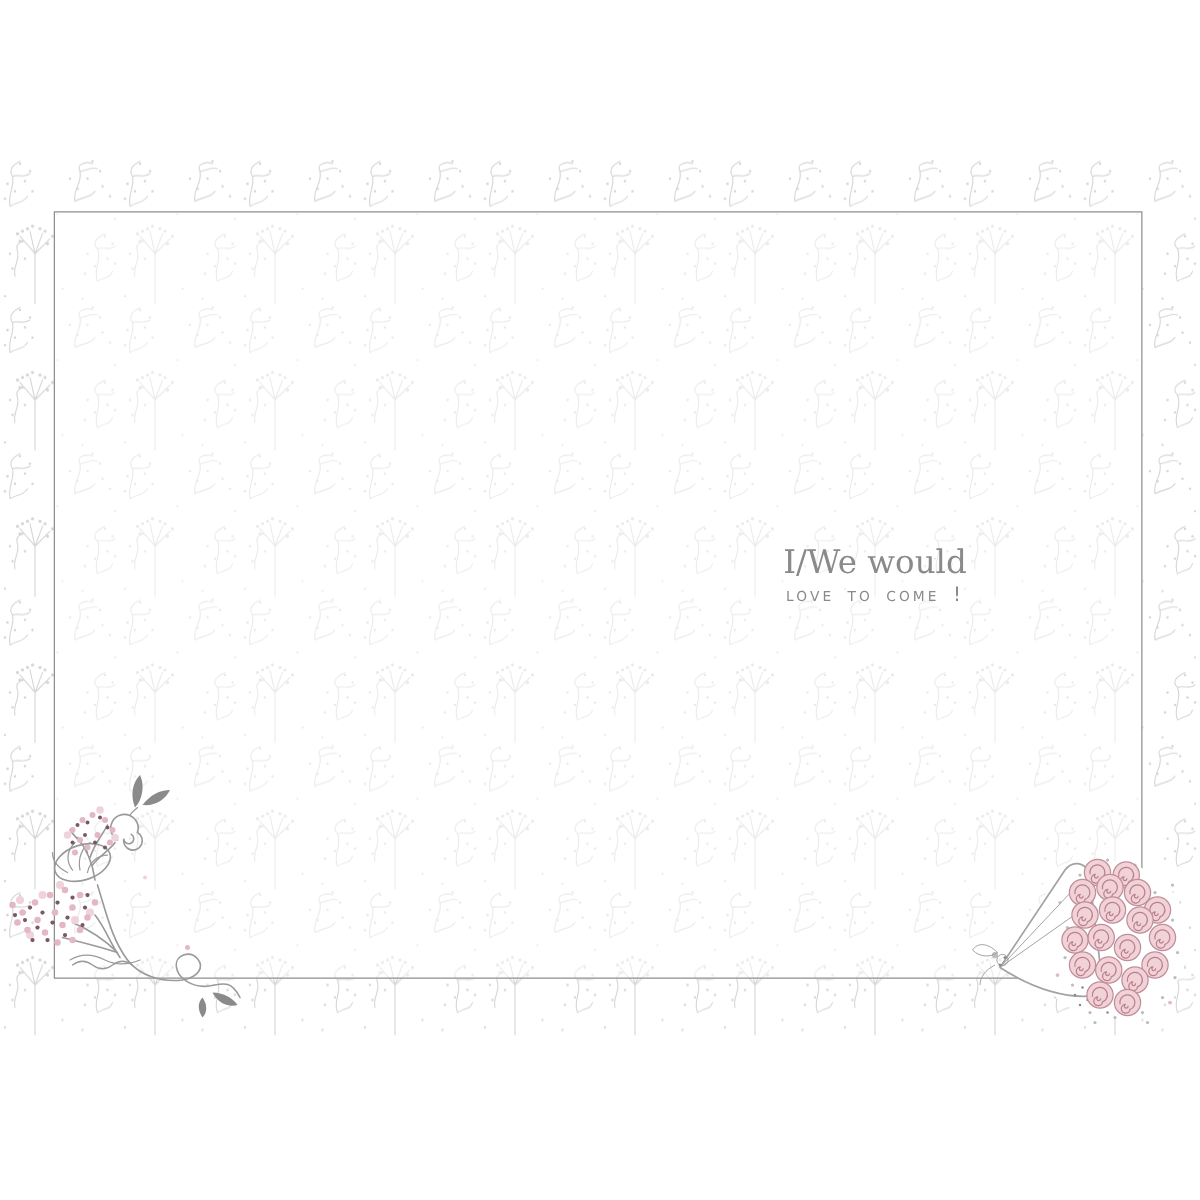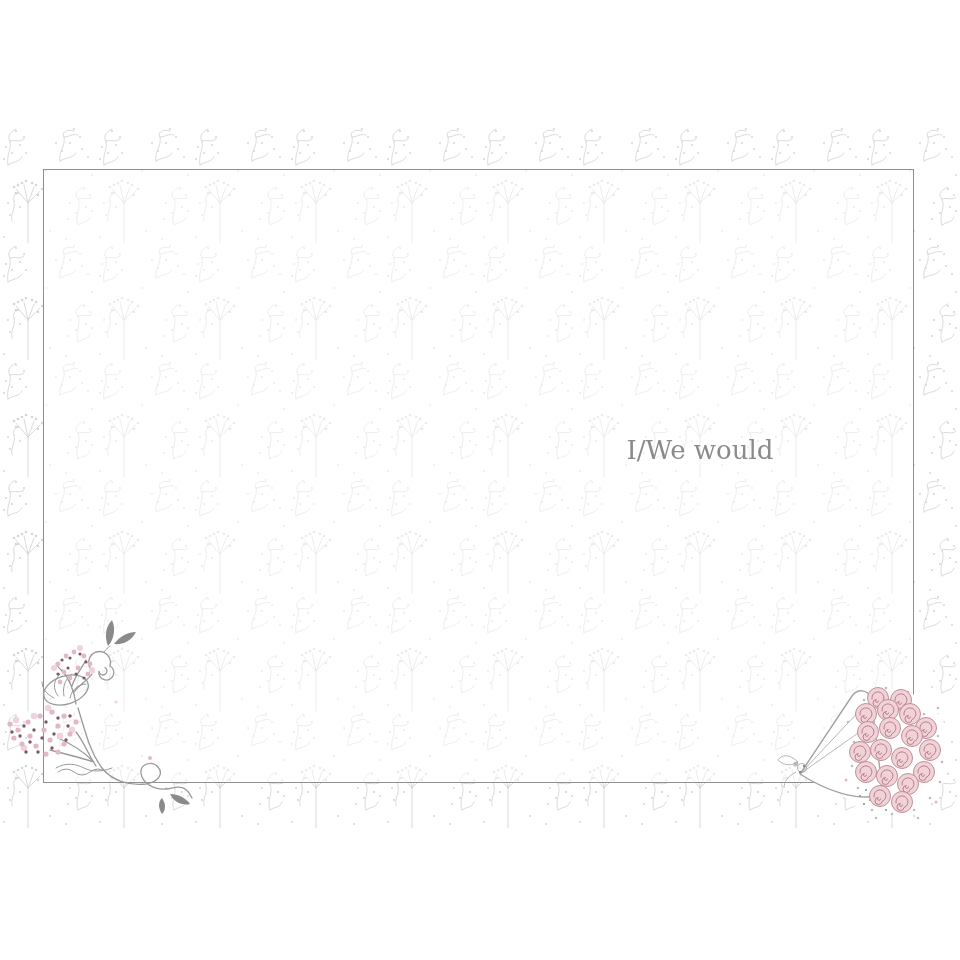--- a/index.html
+++ b/index.html
@@ -99,20 +99,21 @@
       <rect width="960" height="702" fill="url(#wp)"></rect>
     </svg>
 
     <div class="interior-lighten"></div>
 
     <div class="frame"></div>
   </div>
 
   <div class="message">
     <div class="line1">I/We would</div>
+    <div class="line2">love to come !</div>
   </div>
 
   <svg class="flourish-svg" width="210" height="205" viewBox="0 0 210 205">
     <g>
       <path class="fl-leaf" d="M108,34 C104,24 106,14 112,8 C116,16 114,28 108,34 Z"></path>
       <path class="fl-leaf" d="M114,32 C120,24 128,20 136,20 C132,28 124,33 114,32 Z"></path>
       <path class="fl-line-thin" d="M104,40 C106,37 108,36 110,34"></path>
     </g>
     <path class="fl-line" d="M94,60 a11,11 0 1 1 16,-6 a7.5,7.5 0 1 1 -11,5 a4,4 0 1 0 6,-3.5"></path>
     <g>

